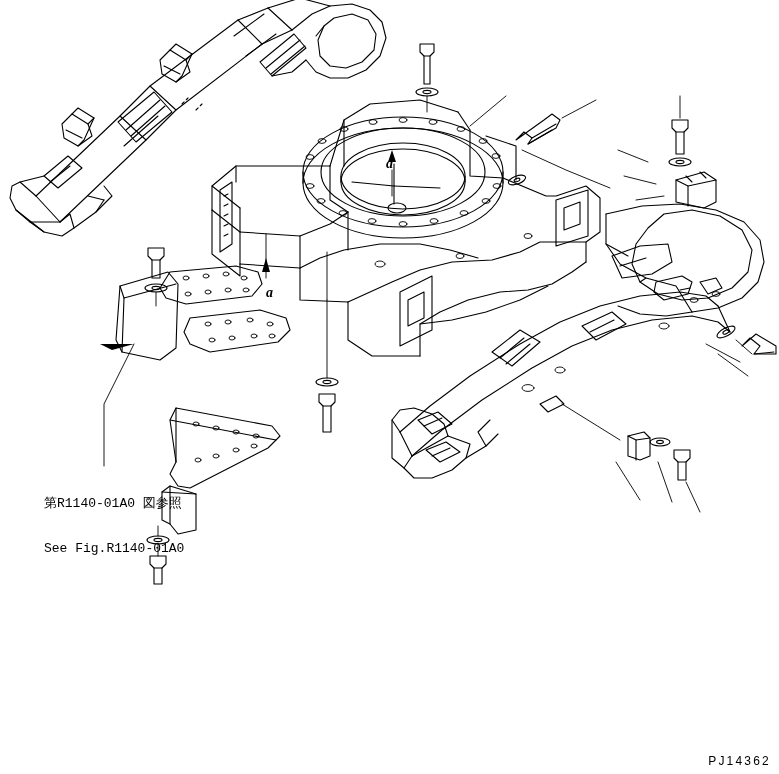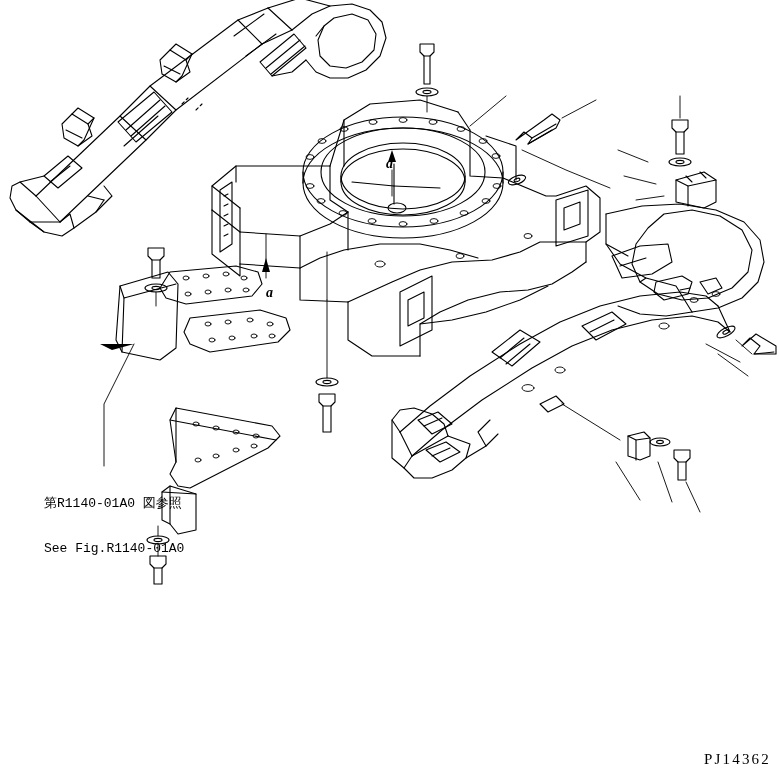--- a/index.html
+++ b/index.html
@@ -36,22 +36,22 @@
     letter-spacing: 0px;
     margin-left: 40px;
   }
   .note-line {
     display: block;
   }
   .fig-id {
     position: absolute;
     right: 8px;
     bottom: 6px;
-    font-family: Liberation Serif, serif;
-    font-size: 15px;
+    font-family: Liberation Sans, sans-serif;
+    font-size: 12px;
     letter-spacing: 2.2px;
     color: #000000;
   }
   .callout {
     position: absolute;
     font-family: "Liberation Serif", serif;
     font-size: 14px;
     font-weight: bold;
     font-style: italic;
     color: #000000;

